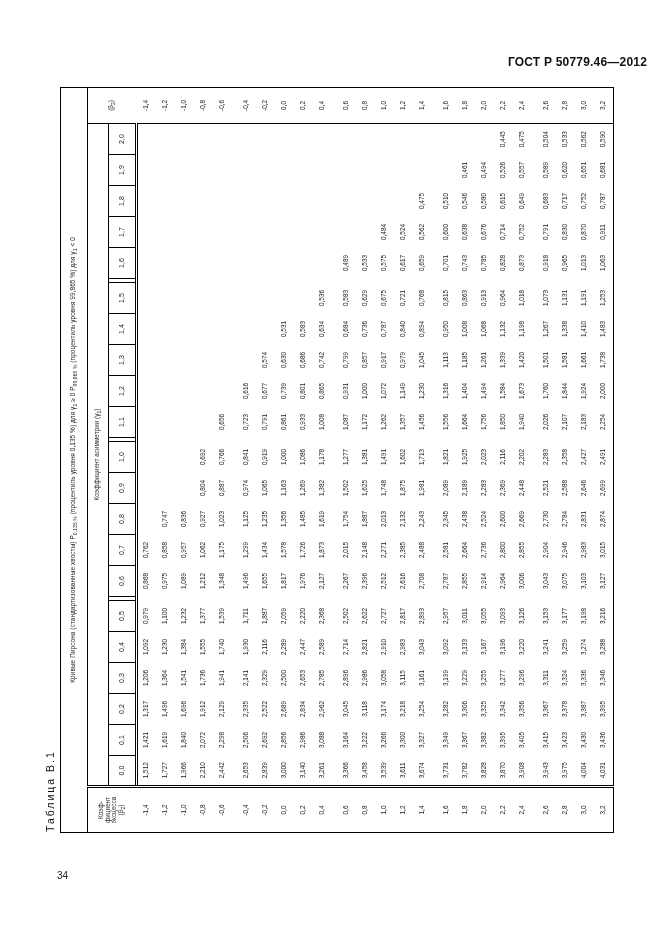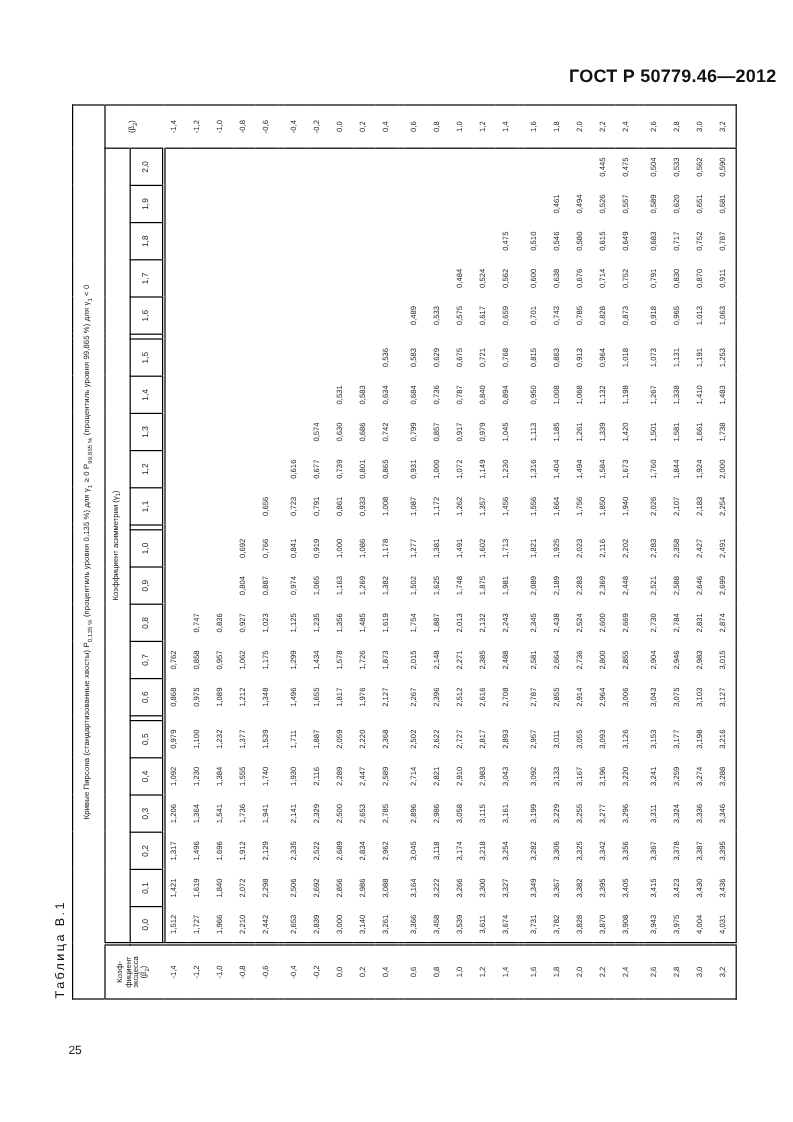--- a/index.html
+++ b/index.html
@@ -2,21 +2,21 @@
 <html><head>
 <meta charset="utf-8">
 <style>
   html,body{margin:0;padding:0;}
   body{
     width:661px;height:935px;position:relative;background:#ffffff;
     font-family:"Liberation Sans", sans-serif;color:#1b1b1b;overflow:hidden;
   }
   .gost-header{
     position:absolute;top:55px;left:452px;width:195px;
-    font-size:15px;font-weight:bold;letter-spacing:.2px;text-align:right;color:#111;
+    font-size:12px;font-weight:bold;letter-spacing:.2px;text-align:right;color:#111;
   }
   .page-number{
     position:absolute;top:870px;left:57px;font-size:10px;color:#222;
   }
   
   .rot-wrap{
     position:absolute;left:44px;top:88px;width:745px;height:564px;
     transform-origin:top left;
     transform:rotate(-90deg) translateX(-745px);
   }
@@ -811,13 +811,13 @@
           <td class="val">0,911</td>
           <td class="val">0,787</td>
           <td class="val">0,681</td>
           <td class="val">0,590</td>
           <td class="blab lastcol">3,2</td>
         </tr>
       </tbody>
   </table>
 </div>
 
-<div class="page-number">25</div>
+<div class="page-number">34</div>
 
 </body></html>

